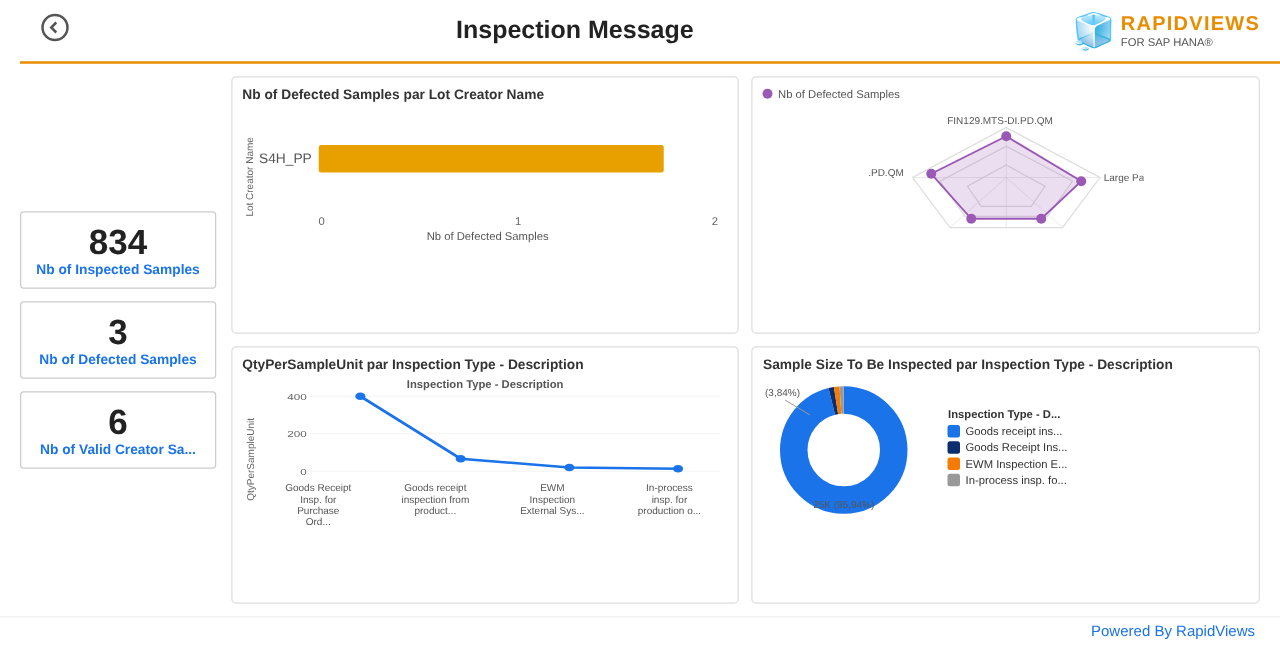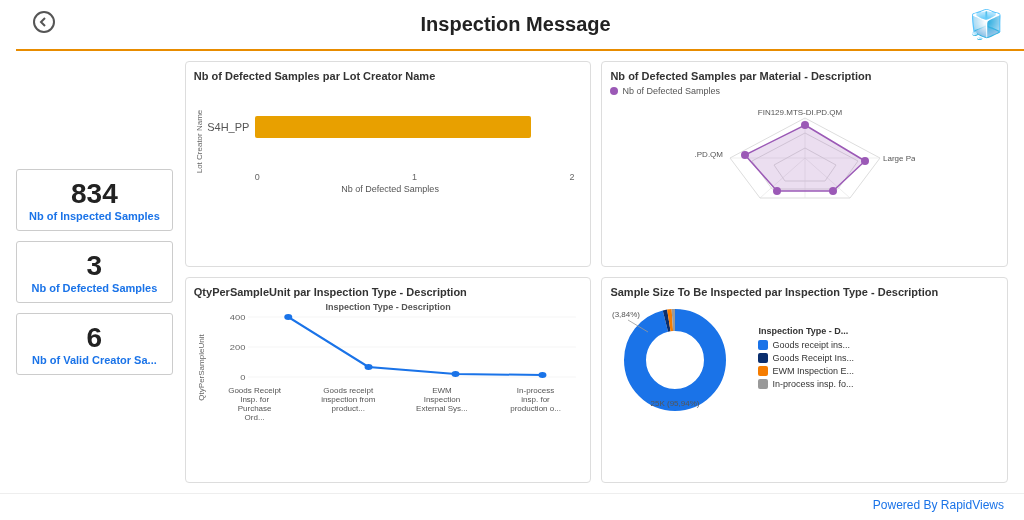--- a/index.html
+++ b/index.html
@@ -172,20 +172,24 @@
   <div class="back-btn">
     <svg width="24" height="24" viewBox="0 0 24 24" fill="none" stroke="#555" stroke-width="2">
       <circle cx="12" cy="12" r="10"></circle>
       <polyline points="13,8 9,12 13,16"></polyline>
     </svg>
   </div>
   <div class="header-title">Inspection Message</div>
   <div class="logo-area">
     <div class="logo-row">
       <span class="logo-icon">🧊</span>
+      <div>
+        <div class="logo-text">RAPIDVIEWS</div>
+        <div class="logo-sub">FOR SAP HANA®</div>
+      </div>
     </div>
   </div>
 </div>
 
 <div class="main-content">
 
   <div class="left-kpis">
     <div class="kpi-card">
       <div class="kpi-value">834</div>
       <div class="kpi-label">Nb of Inspected Samples</div>
@@ -222,21 +226,20 @@
               <span>0</span>
               <span>1</span>
               <span>2</span>
             </div>
             <div style="font-size:9px; color:#555; text-align:center; position:absolute; bottom:2px; left:12px; right:8px;">Nb of Defected Samples</div>
           </div>
         </div>
       </div>
 
       <div class="chart-card">
-        <div class="chart-title">Nb of Defected Samples par Material - Description</div>
         <div class="radar-legend">
           <span class="legend-dot"></span>
           <span>Nb of Defected Samples</span>
         </div>
         <div class="radar-wrapper">
           <svg width="220" height="105" viewBox="0 0 220 105">
 
             <polygon points="110,15 185,55 155,95 65,95 35,55" fill="none" stroke="#ddd" stroke-width="1"></polygon>
             <polygon points="110,30 163,58 143,86 77,86 57,58" fill="none" stroke="#ddd" stroke-width="1"></polygon>
             <polygon points="110,45 141,62 130,78 90,78 79,62" fill="none" stroke="#ddd" stroke-width="1"></polygon>

